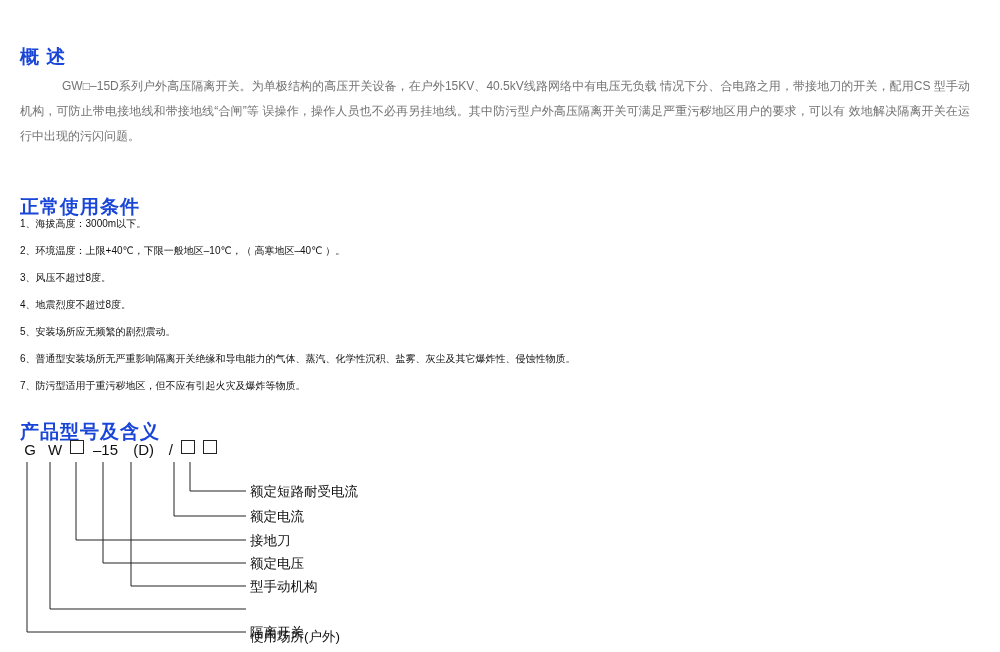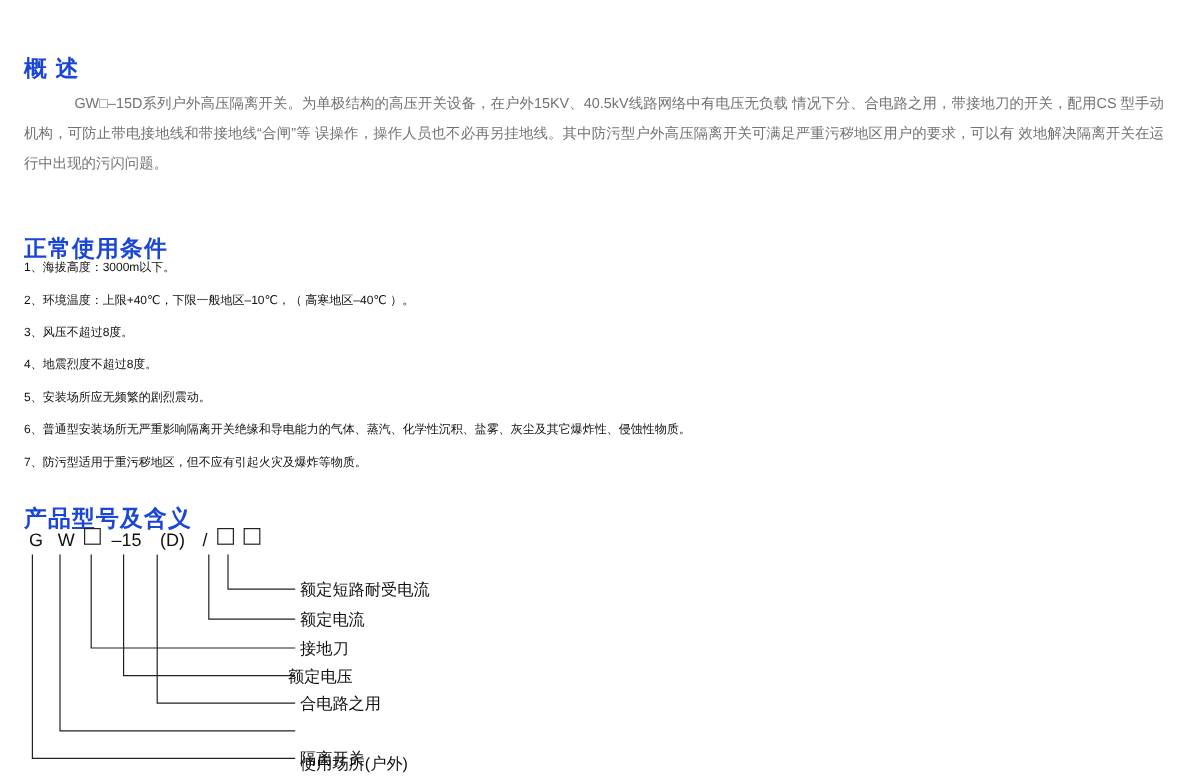--- a/index.html
+++ b/index.html
@@ -152,18 +152,18 @@
 
       <path d="M 50 462 L 50 609 L 246 609"></path>
 
       <path d="M 27 462 L 27 632 L 246 632"></path>
     </g>
   </svg>
 
   <div class="leader-label" style="left:250px; top:483px;">额定短路耐受电流</div>
   <div class="leader-label" style="left:250px; top:508px;">额定电流</div>
   <div class="leader-label" style="left:250px; top:532px;">接地刀</div>
-  <div class="leader-label" style="left:240px; top:555px;">额定电压</div>
-  <div class="leader-label" style="left:250px; top:578px;">合电路之用</div>
+  <div class="leader-label" style="left:250px; top:555px;">额定电压</div>
+  <div class="leader-label" style="left:250px; top:578px;">型手动机构</div>
   <div class="leader-label" style="left:250px; top:628px;">使用场所(户外)</div>
   <div class="leader-label" style="left:250px; top:624px;">隔离开关</div>
 
 </div>
 
 </body></html>

